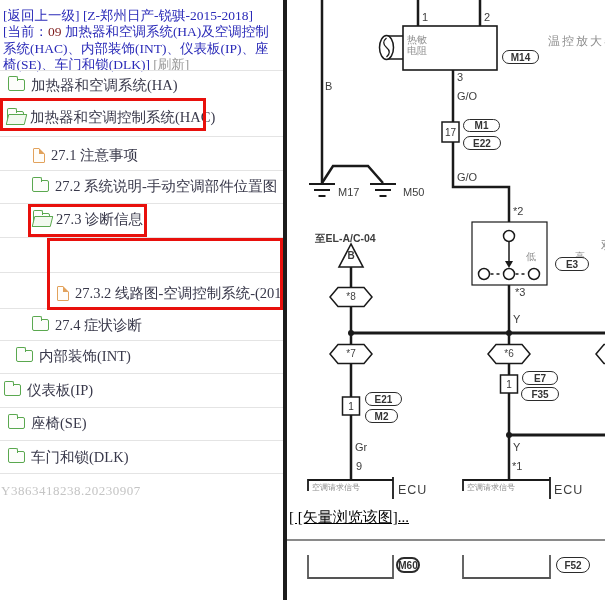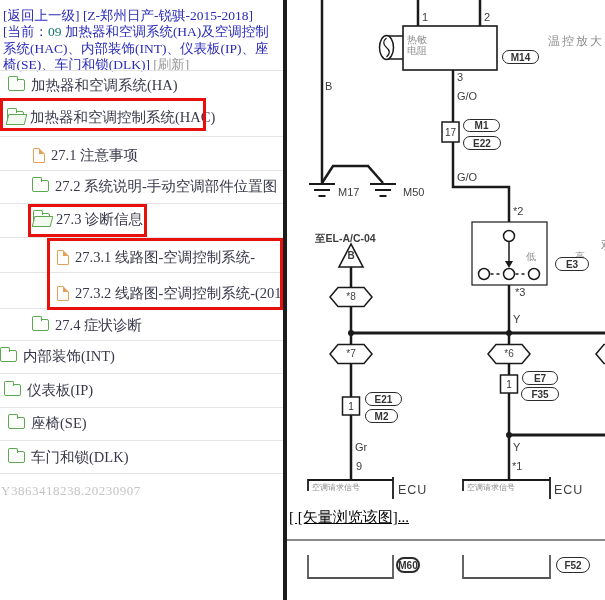--- a/index.html
+++ b/index.html
@@ -5,21 +5,21 @@
   * { margin:0; padding:0; box-sizing:border-box; }
   body { width:605px; height:600px; background:#fff; overflow:hidden;
          font-family:"Liberation Serif","DejaVu Serif",serif; position:relative; }
   .app { position:absolute; inset:0; }
 
   
   .left { position:absolute; left:0; top:0; width:283px; height:600px; background:#fff; overflow:hidden; }
   .hdr { position:absolute; left:3px; top:8px; width:278px; font-size:13.5px; line-height:1.22; }
   .hdr a { text-decoration:none; }
   .lnk-blue { color:#2a2ab8; }
-  .num-red  { color:#0f766e; }
+  .num-red  { color:#7f1d1d; }
   .txt-gray { color:#9a9a9a; }
 
   .sep { position:absolute; left:0; width:283px; height:1px; background:#e4e4e4; }
 
   .row { position:absolute; height:24px; display:flex; align-items:center; gap:6px;
          font-size:14.5px; color:#38384a; cursor:pointer; white-space:nowrap; }
 
   
   .ic { position:relative; flex:0 0 auto; }
   .folder { width:17px; height:12px; border:1.5px solid #5aa84f; border-radius:2px; background:#fdfdfb; }
@@ -94,33 +94,29 @@
       <span>27.1 注意事项</span>
     </div>
     <div class="row" style="left:32px;top:174px">
       <span class="ic folder"></span>
       <span>27.2 系统说明-手动空调部件位置图</span>
     </div>
     <div class="row" style="left:33px;top:207px">
       <span class="ic folder open"></span>
       <span>27.3 诊断信息</span>
     </div>
-    <div class="row" style="left:57px;top:245px">
-      <span class="ic file"></span>
-      <span>27.3.1 线路图-空调控制系统-</span>
-    </div>
     <div class="row" style="left:57px;top:281px">
       <span class="ic file"></span>
       <span>27.3.2 线路图-空调控制系统-(2018款</span>
     </div>
     <div class="row" style="left:32px;top:313px">
       <span class="ic folder"></span>
       <span>27.4 症状诊断</span>
     </div>
-    <div class="row" style="left:0;top:344px">
+    <div class="row" style="left:16px;top:344px">
       <span class="ic folder"></span>
       <span>内部装饰(INT)</span>
     </div>
     <div class="row" style="left:4px;top:378px">
       <span class="ic folder"></span>
       <span>仪表板(IP)</span>
     </div>
     <div class="row" style="left:8px;top:411px">
       <span class="ic folder"></span>
       <span>座椅(SE)</span>

